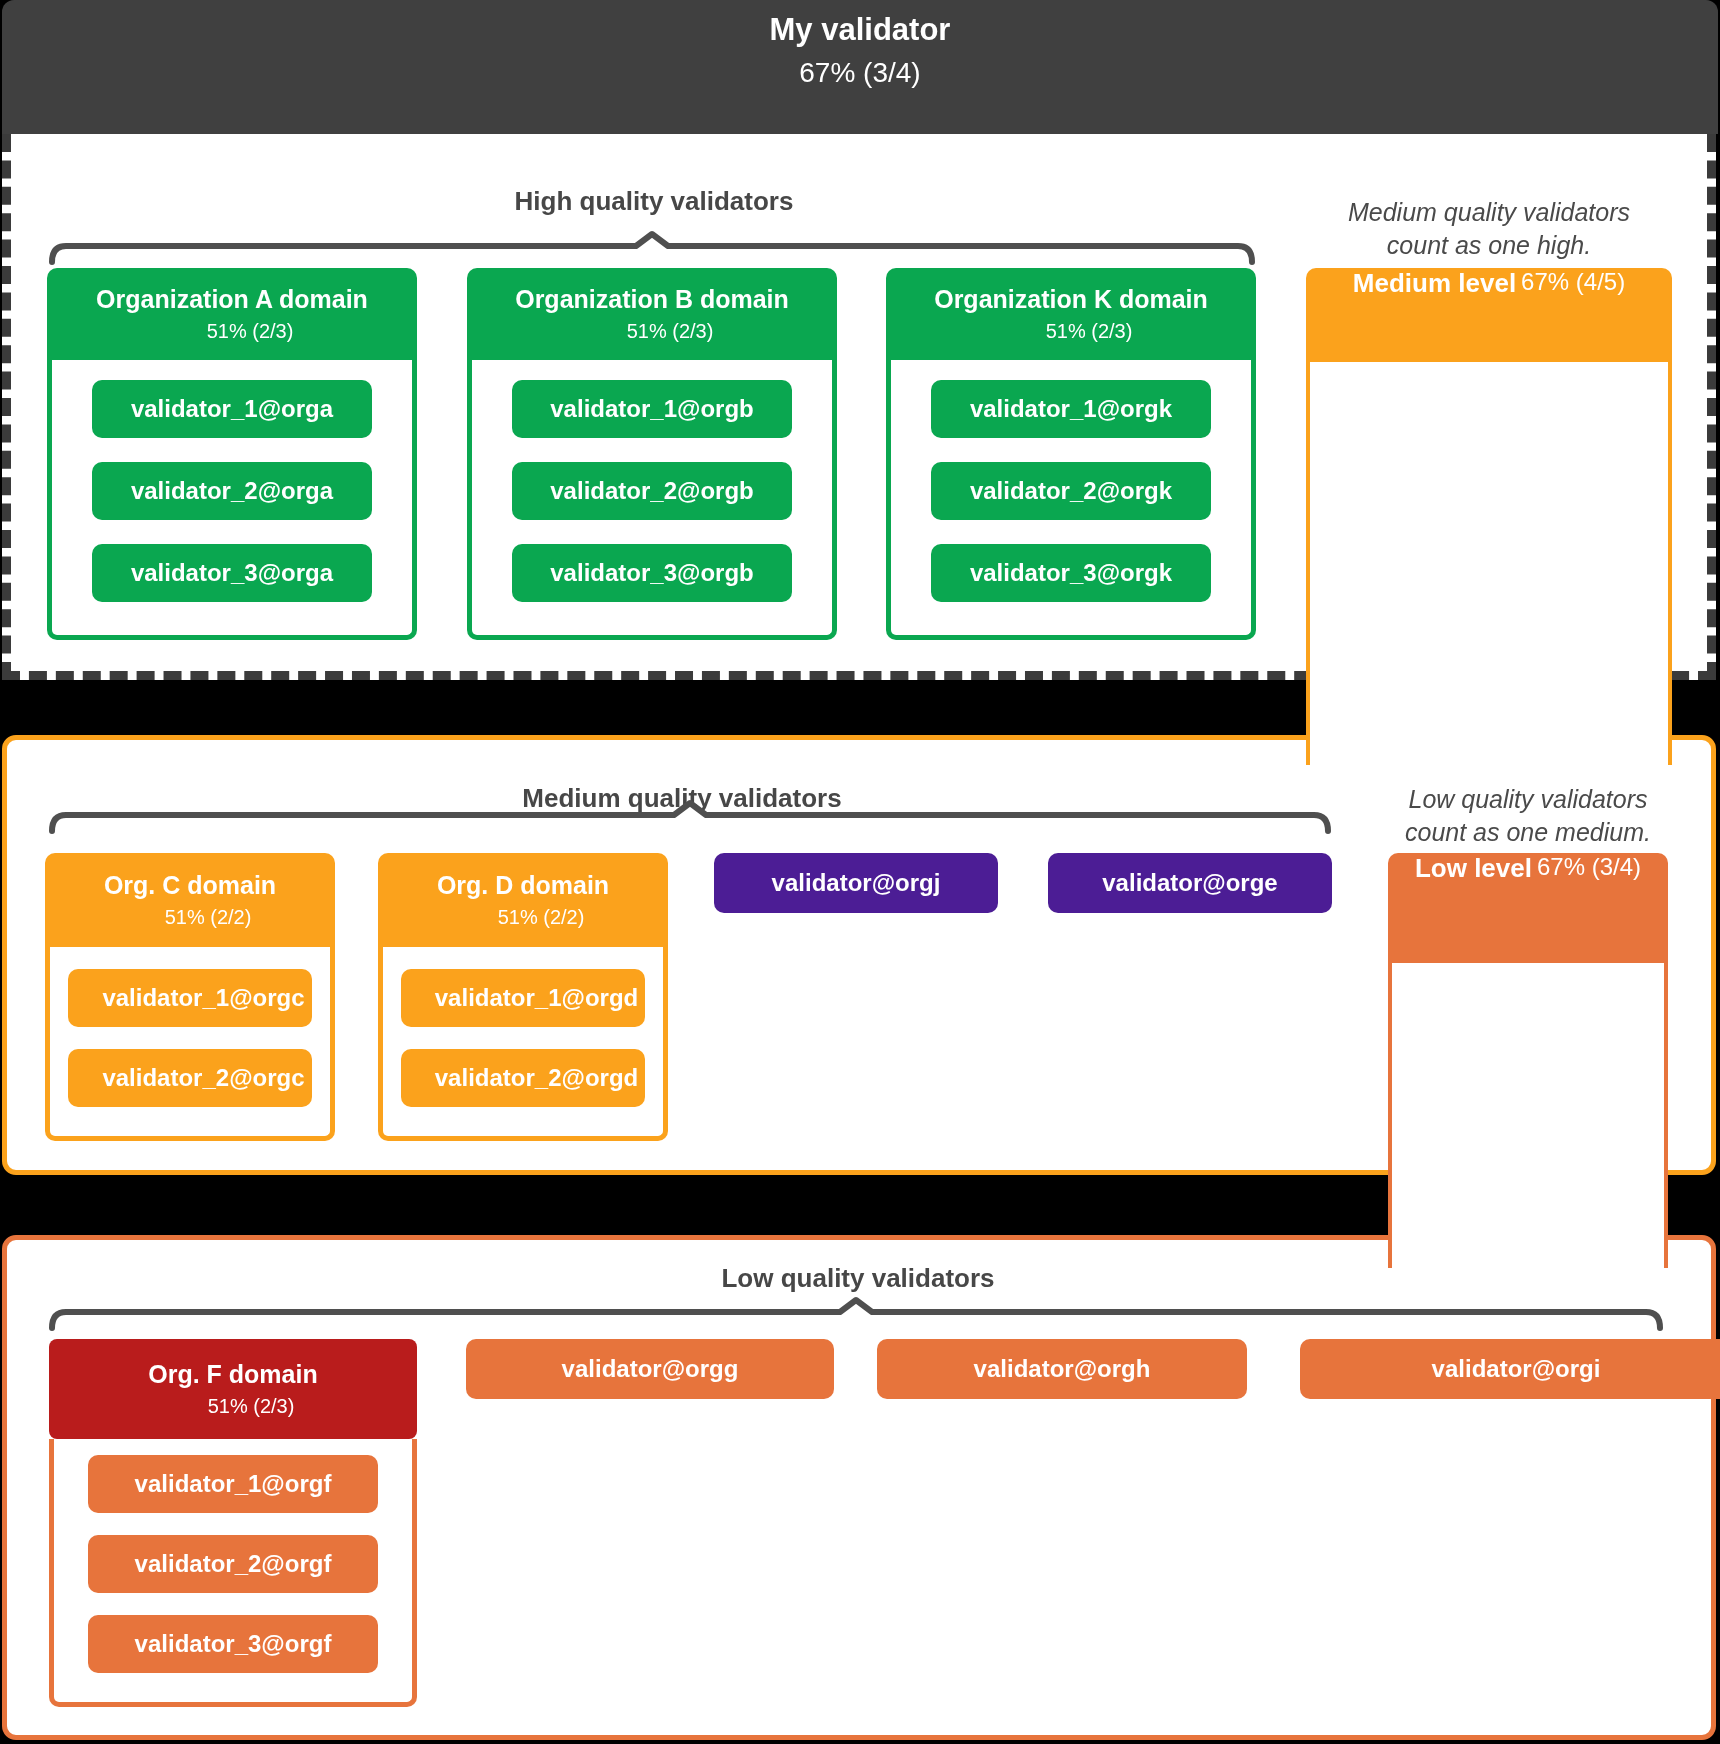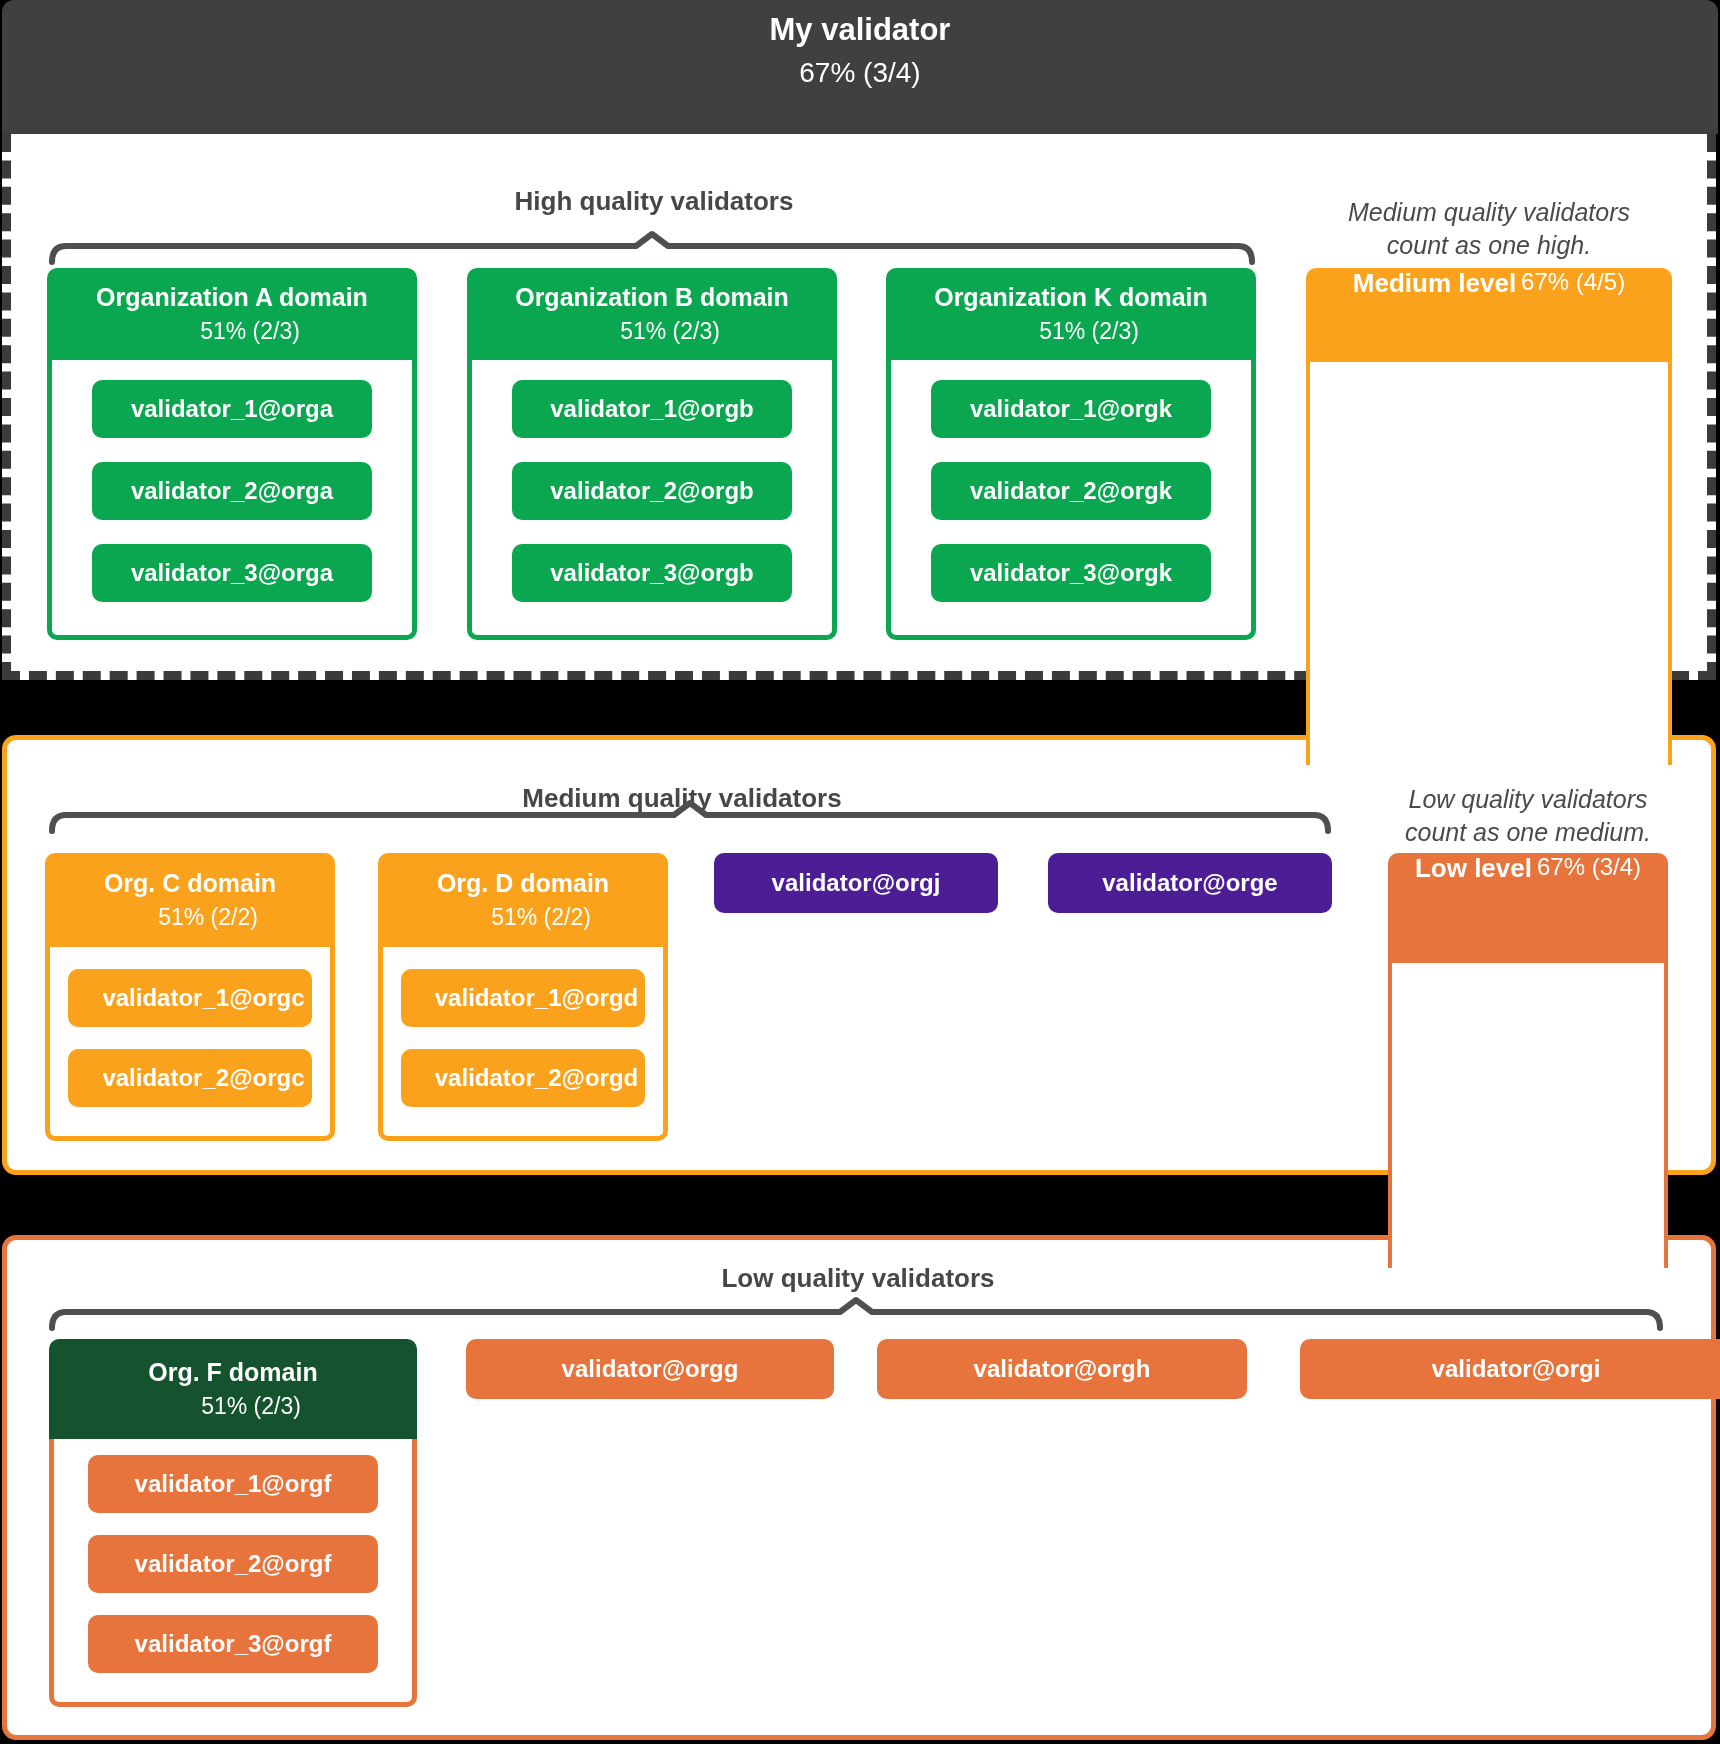--- a/index.html
+++ b/index.html
@@ -43,36 +43,36 @@
   .note{position:absolute;transform:translateX(-50%);font-size:25px;font-style:italic;
         color:#4a4a4a;text-align:center;line-height:33px;white-space:nowrap;}
   .brace{position:absolute;}
   .brace path{stroke:#4f4f4f;stroke-width:6;fill:none;stroke-linecap:round;stroke-linejoin:round;}
 
   
   .org-box{position:absolute;display:flex;flex-direction:column;box-sizing:border-box;}
   .org-header{color:#fff;text-align:center;border-radius:10px 10px 0 0;
               display:flex;flex-direction:column;justify-content:center;gap:6px;flex:0 0 auto;}
   .org-name{font-size:25px;font-weight:bold;}
-  .org-quorum{font-size:23px;padding-left:36px;}
+  .org-quorum{font-size:20px;padding-left:36px;}
   .org-body{flex:1 1 auto;background:#fff;border-style:solid;border-width:0 5px 5px 5px;
             border-radius:0 0 10px 10px;display:flex;flex-direction:column;box-sizing:border-box;}
   .pill{border-radius:10px;color:#fff;font-size:24px;font-weight:bold;
         display:flex;align-items:center;justify-content:center;flex:0 0 auto;}
   .free-pill{position:absolute;height:60px;border-radius:10px;color:#fff;font-size:24px;
              font-weight:bold;display:flex;align-items:center;justify-content:center;}
 
   
   .green  .org-header{background:#0aa750;}
   .green  .org-body{border-color:#0aa750;}
   .green  .pill{background:#0aa750;}
   .orange .org-header{background:#fba21c;}
   .orange .org-body{border-color:#fba21c;}
   .orange .pill{background:#fba21c;}
-  .red    .org-header{background:#14532d;}
+  .red    .org-header{background:#b91c1c;border-radius:8px;}
   .red    .org-body{border-color:#e7743c;}
   .red    .pill{background:#e7743c;}
   .free-pill.orange{background:#4c1d95;}
   .free-pill.red{background:#e7743c;}
 
   .high-org{top:134px;width:370px;height:372px;}
   .high-org .org-header{height:92px;}
   .high-org .org-body{padding:20px 40px;gap:24px;}
   .high-org .pill{height:58px;}
 

